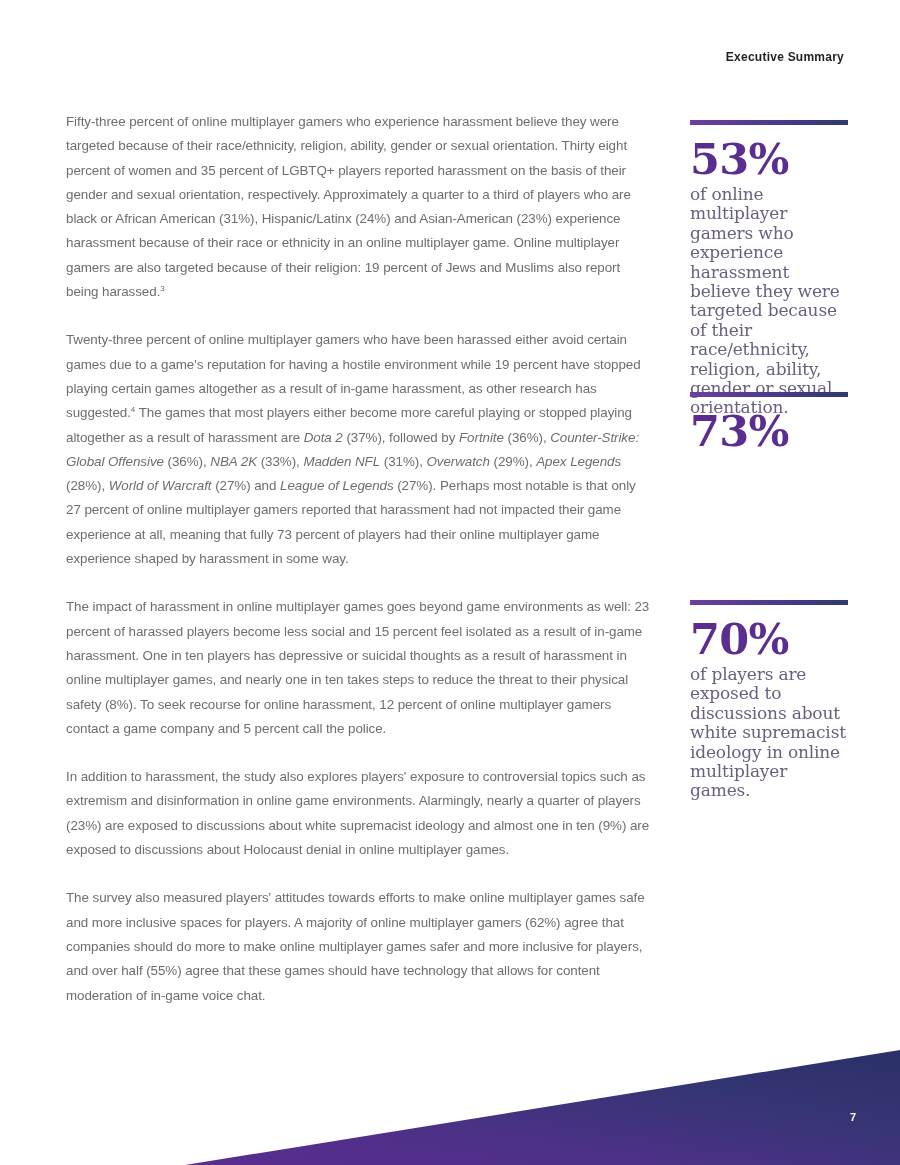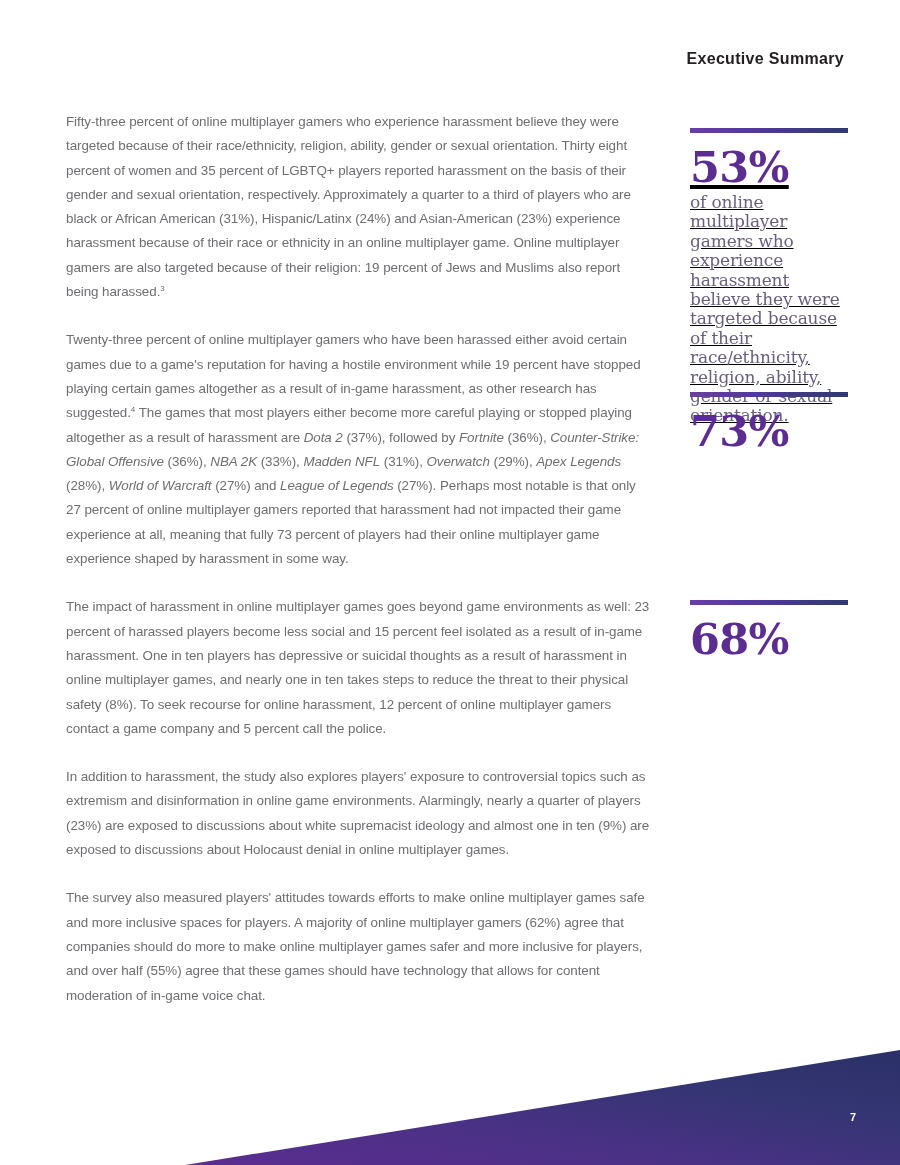--- a/index.html
+++ b/index.html
@@ -23,21 +23,21 @@
     background: #ffffff;
     overflow: hidden;
   }
 
   
   .running-header {
     position: absolute;
     top: 50px;
     right: 56px;
     font-family: "Liberation Sans", sans-serif;
-    font-size: 16px;
+    font-size: 12px;
     font-weight: bold;
     color: #231f20;
     letter-spacing: 0.02em;
     text-align: left;
   }
 
   
   .body-column {
     position: absolute;
     left: 66px;
@@ -90,21 +90,21 @@
   }
 
   .callout-text {
     font-family: "DejaVu Serif", serif;
     font-size: 17px;
     line-height: 19.4px;
     color: #6a5f7e;
     letter-spacing: -0.01em;
   }
 
-  #callout-1 { top: 128px; text-decoration: underline; }
+  #callout-1 { top: 120px; }
   #callout-2 { top: 392px; }
   #callout-3 { top: 600px; }
 
   
   .bottom-band {
     position: absolute;
     left: 0;
     bottom: 0;
     width: 900px;
     height: 135px;
@@ -143,21 +143,22 @@
     <div class="callout-text">of online multiplayer gamers who experience harassment believe they were targeted because of their race/ethnicity, religion, ability, gender or sexual orientation.</div>
   </div>
 
   <div class="callout" id="callout-2">
     <div class="callout-rule"></div>
     <div class="callout-stat">73%</div>
   </div>
 
   <div class="callout" id="callout-3">
     <div class="callout-rule"></div>
-    <div class="callout-stat">68%</div>
+    <div class="callout-stat">70%</div>
+    <div class="callout-text">of players are exposed to discussions about white supremacist ideology in online multiplayer games.</div>
   </div>
 
   <svg class="bottom-band" width="900" height="135" viewBox="0 0 900 135" preserveAspectRatio="none">
     <defs>
       <linearGradient id="bandGrad" x1="0" y1="1" x2="1" y2="0">
         <stop offset="0%" stop-color="#5b2d90"></stop>
         <stop offset="35%" stop-color="#4b3186"></stop>
         <stop offset="70%" stop-color="#343573"></stop>
         <stop offset="100%" stop-color="#2b3068"></stop>
       </linearGradient>

